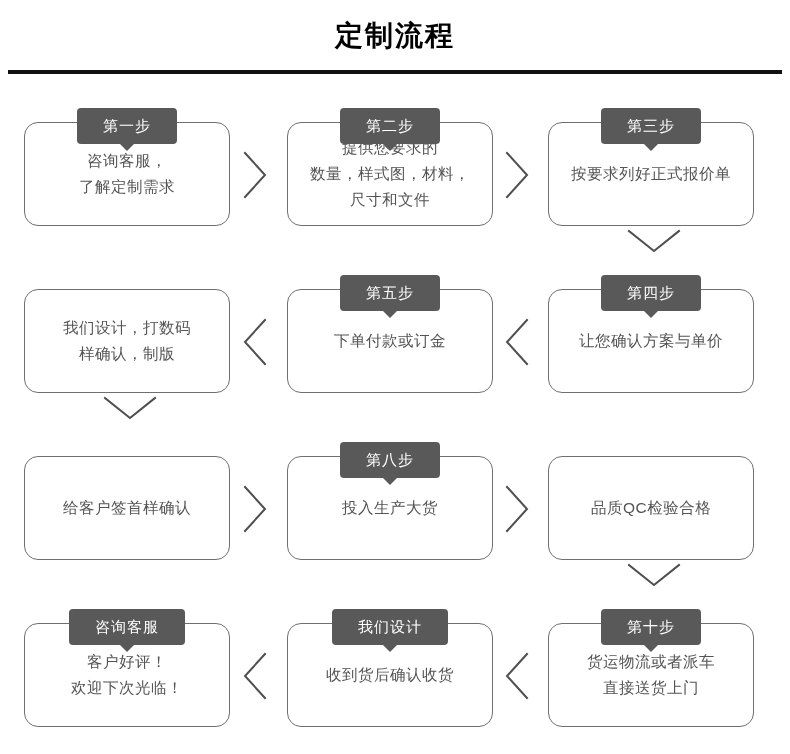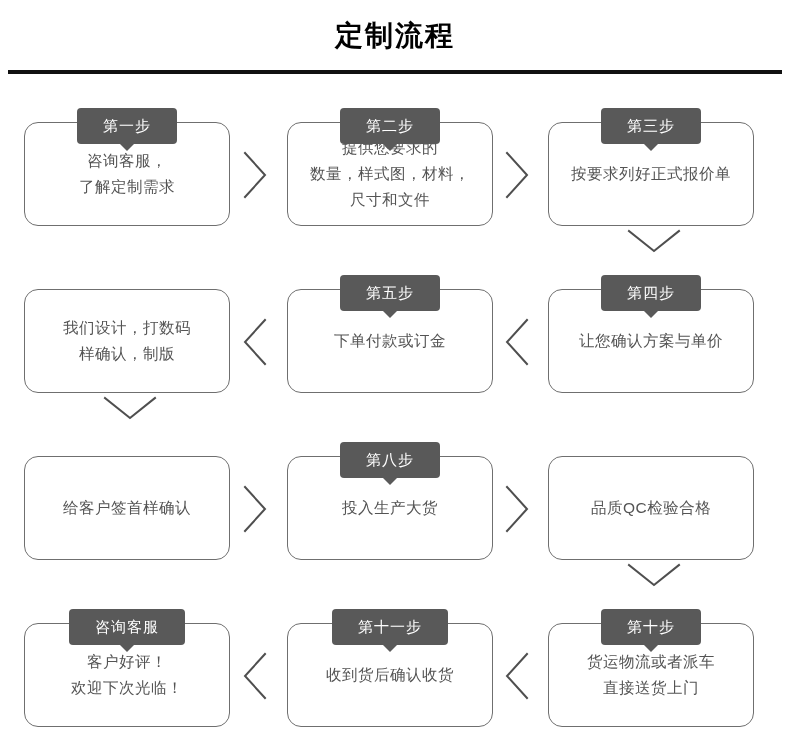--- a/index.html
+++ b/index.html
@@ -262,21 +262,21 @@
     <div class="row">
       <div class="cell col0">
         <div class="step-box"></div>
         <div class="step-text">客户好评！
 欢迎下次光临！</div>
         <div class="step-badge">咨询客服</div>
       </div>
       <div class="cell col1">
         <div class="step-box"></div>
         <div class="step-text">收到货后确认收货</div>
-        <div class="step-badge">第十一步</div>
+        <div class="step-badge">我们设计</div>
       </div>
       <div class="cell col2">
         <div class="step-box"></div>
         <div class="step-text">货运物流或者派车
 直接送货上门</div>
         <div class="step-badge">第十步</div>
       </div>
       <div class="conn h-left-a">
         <svg width="34" height="54" viewBox="0 0 34 54">
             <polyline points="27,5 7,27 27,49" fill="none" stroke="#4f4f4f" stroke-width="2" stroke-linecap="square" stroke-linejoin="miter"></polyline>

